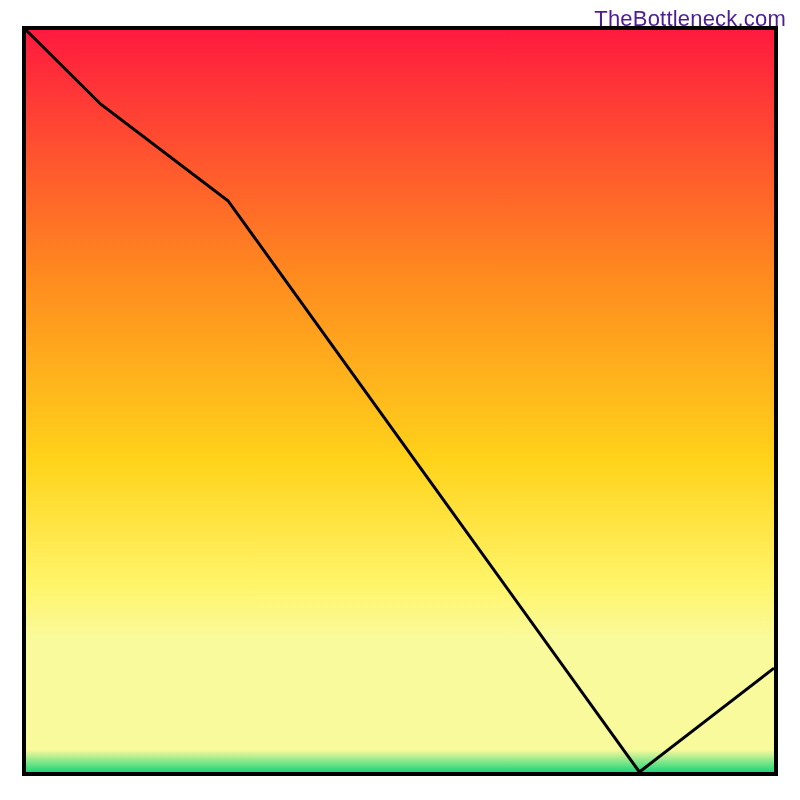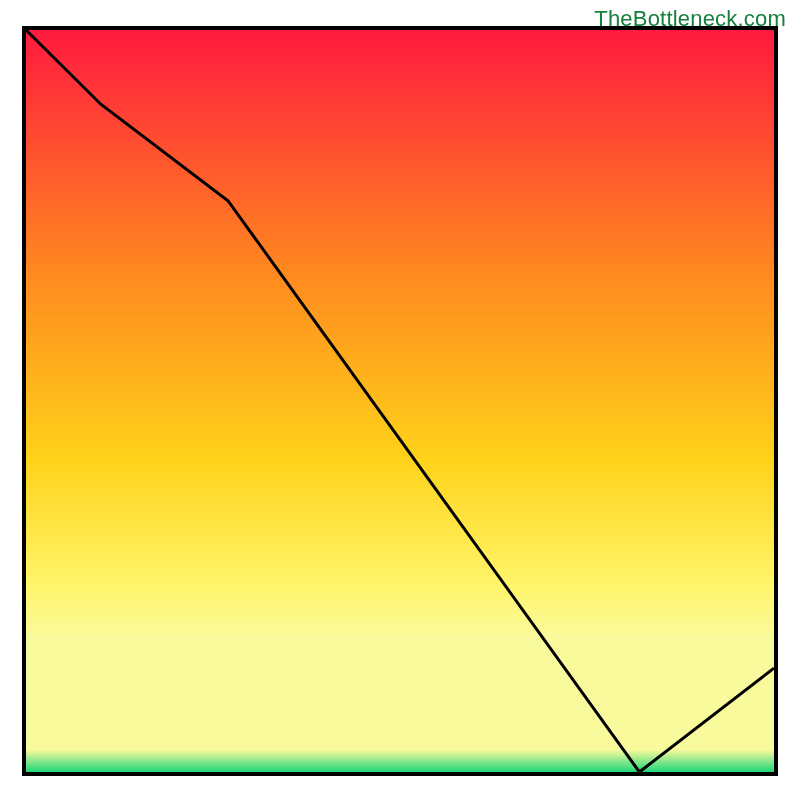--- a/index.html
+++ b/index.html
@@ -12,21 +12,21 @@
   }
   .stage {
     position: relative;
     width: 800px;
     height: 800px;
   }
   .source-label {
     position: absolute;
     top: 6px;
     right: 14px;
-    color: #15803d;
+    color: #4c1d95;
     font-size: 22px;
     font-weight: 400;
     letter-spacing: 0.2px;
   }
   svg {
     display: block;
   }
 </style>
 </head>
 <body>

